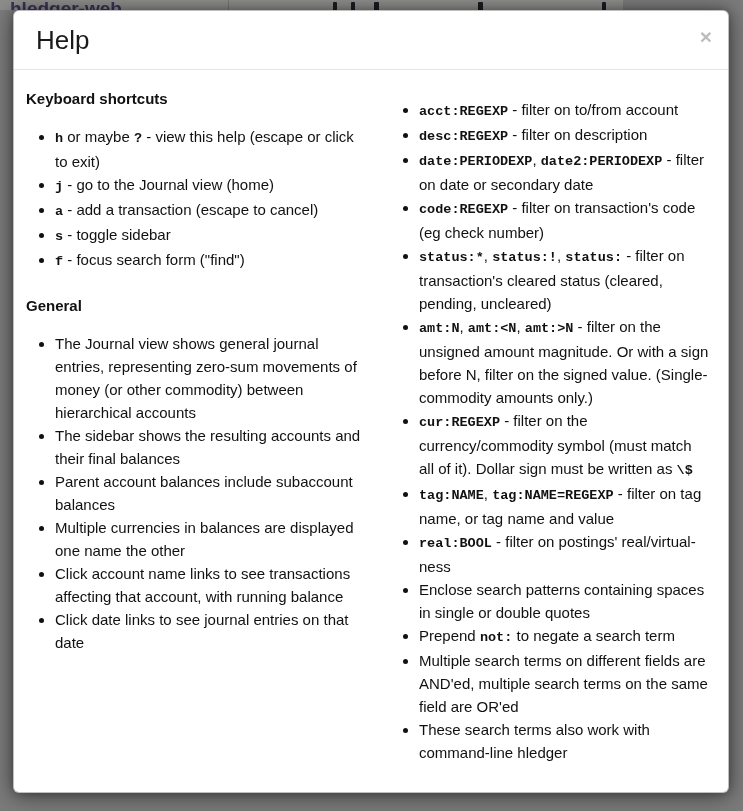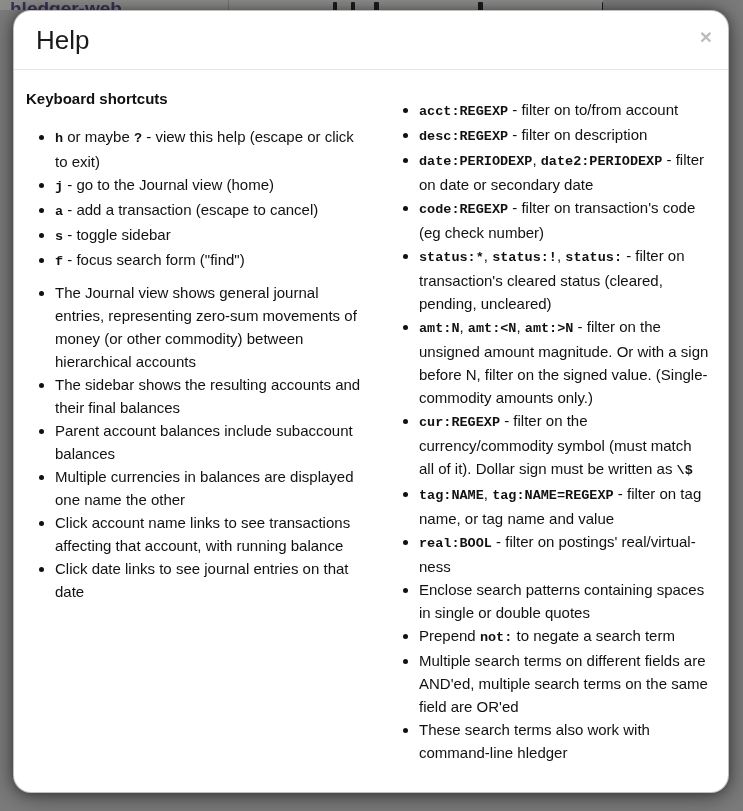--- a/index.html
+++ b/index.html
@@ -4,32 +4,32 @@
 <style>
   html,body { margin:0; padding:0; }
   body {
     width:743px; height:811px; position:relative; overflow:hidden;
     background:#7b7b7b;
     font-family:"Liberation Sans","DejaVu Sans",sans-serif;
   }
   
   .topstrip {
     position:absolute; top:0; left:0; width:603px; height:10px;
-    background:#8d8d8b; overflow:hidden;
+    background:#8d8d8b; overflow:hidden;padding-left:20px;
   }
   .brand { position:absolute; left:10px; top:-2px; font-weight:bold; font-size:19px; }
   .vdivider { position:absolute; left:228px; top:0; height:10px; width:1px; background:#76766f; }
   .mark { position:absolute; top:2px; height:8px; border-radius:1px 1px 0 0; }
   .backdrop { position:absolute; left:0; top:0; width:743px; height:811px; }
 
   
   .modal {
     position:absolute; left:13px; top:10px; width:716px; height:783px;
     box-sizing:border-box; background:#ffffff;
-    border:1px solid rgba(0,0,0,0.25); border-radius:18px;
+    border:1px solid rgba(0,0,0,0.25); border-radius:6px;
     box-shadow:0 3px 22px rgba(0,0,0,0.5), 0 0 8px rgba(0,0,0,0.25);
     overflow:hidden;
   }
   .modal-header { position:relative; padding:13px 20px 13px 22px; border-bottom:1px solid #e5e5e5; }
   .modal-title { margin:0; font-size:26px; font-weight:normal; color:#1a1a1a; line-height:32px; }
   .close-btn {
     position:absolute; top:15px; right:16px; border:0; background:none; padding:0;
     font-size:21px; font-weight:bold; color:#bcbcbc; line-height:1; cursor:pointer;
     font-family:"Liberation Sans","DejaVu Sans",sans-serif;
   }
@@ -71,20 +71,21 @@
   <div class="modal-body">
     <div class="col-left">
       <h4 class="section-heading">Keyboard shortcuts</h4>
       <ul class="help-list">
           <li><code>h</code> or maybe <code>?</code> - view this help (escape or click to exit)</li>
           <li><code>j</code> - go to the Journal view (home)</li>
           <li><code>a</code> - add a transaction (escape to cancel)</li>
           <li><code>s</code> - toggle sidebar</li>
           <li><code>f</code> - focus search form ("find")</li>
         </ul>
+      <h4 class="section-heading later">General</h4>
       <ul class="help-list">
           <li>The Journal view shows general journal entries, representing zero-sum movements of money (or other commodity) between hierarchical accounts</li>
           <li>The sidebar shows the resulting accounts and their final balances</li>
           <li>Parent account balances include subaccount balances</li>
           <li>Multiple currencies in balances are displayed one name the other</li>
           <li>Click account name links to see transactions affecting that account, with running balance</li>
           <li>Click date links to see journal entries on that date</li>
         </ul>
     </div>
     <div class="col-right">

